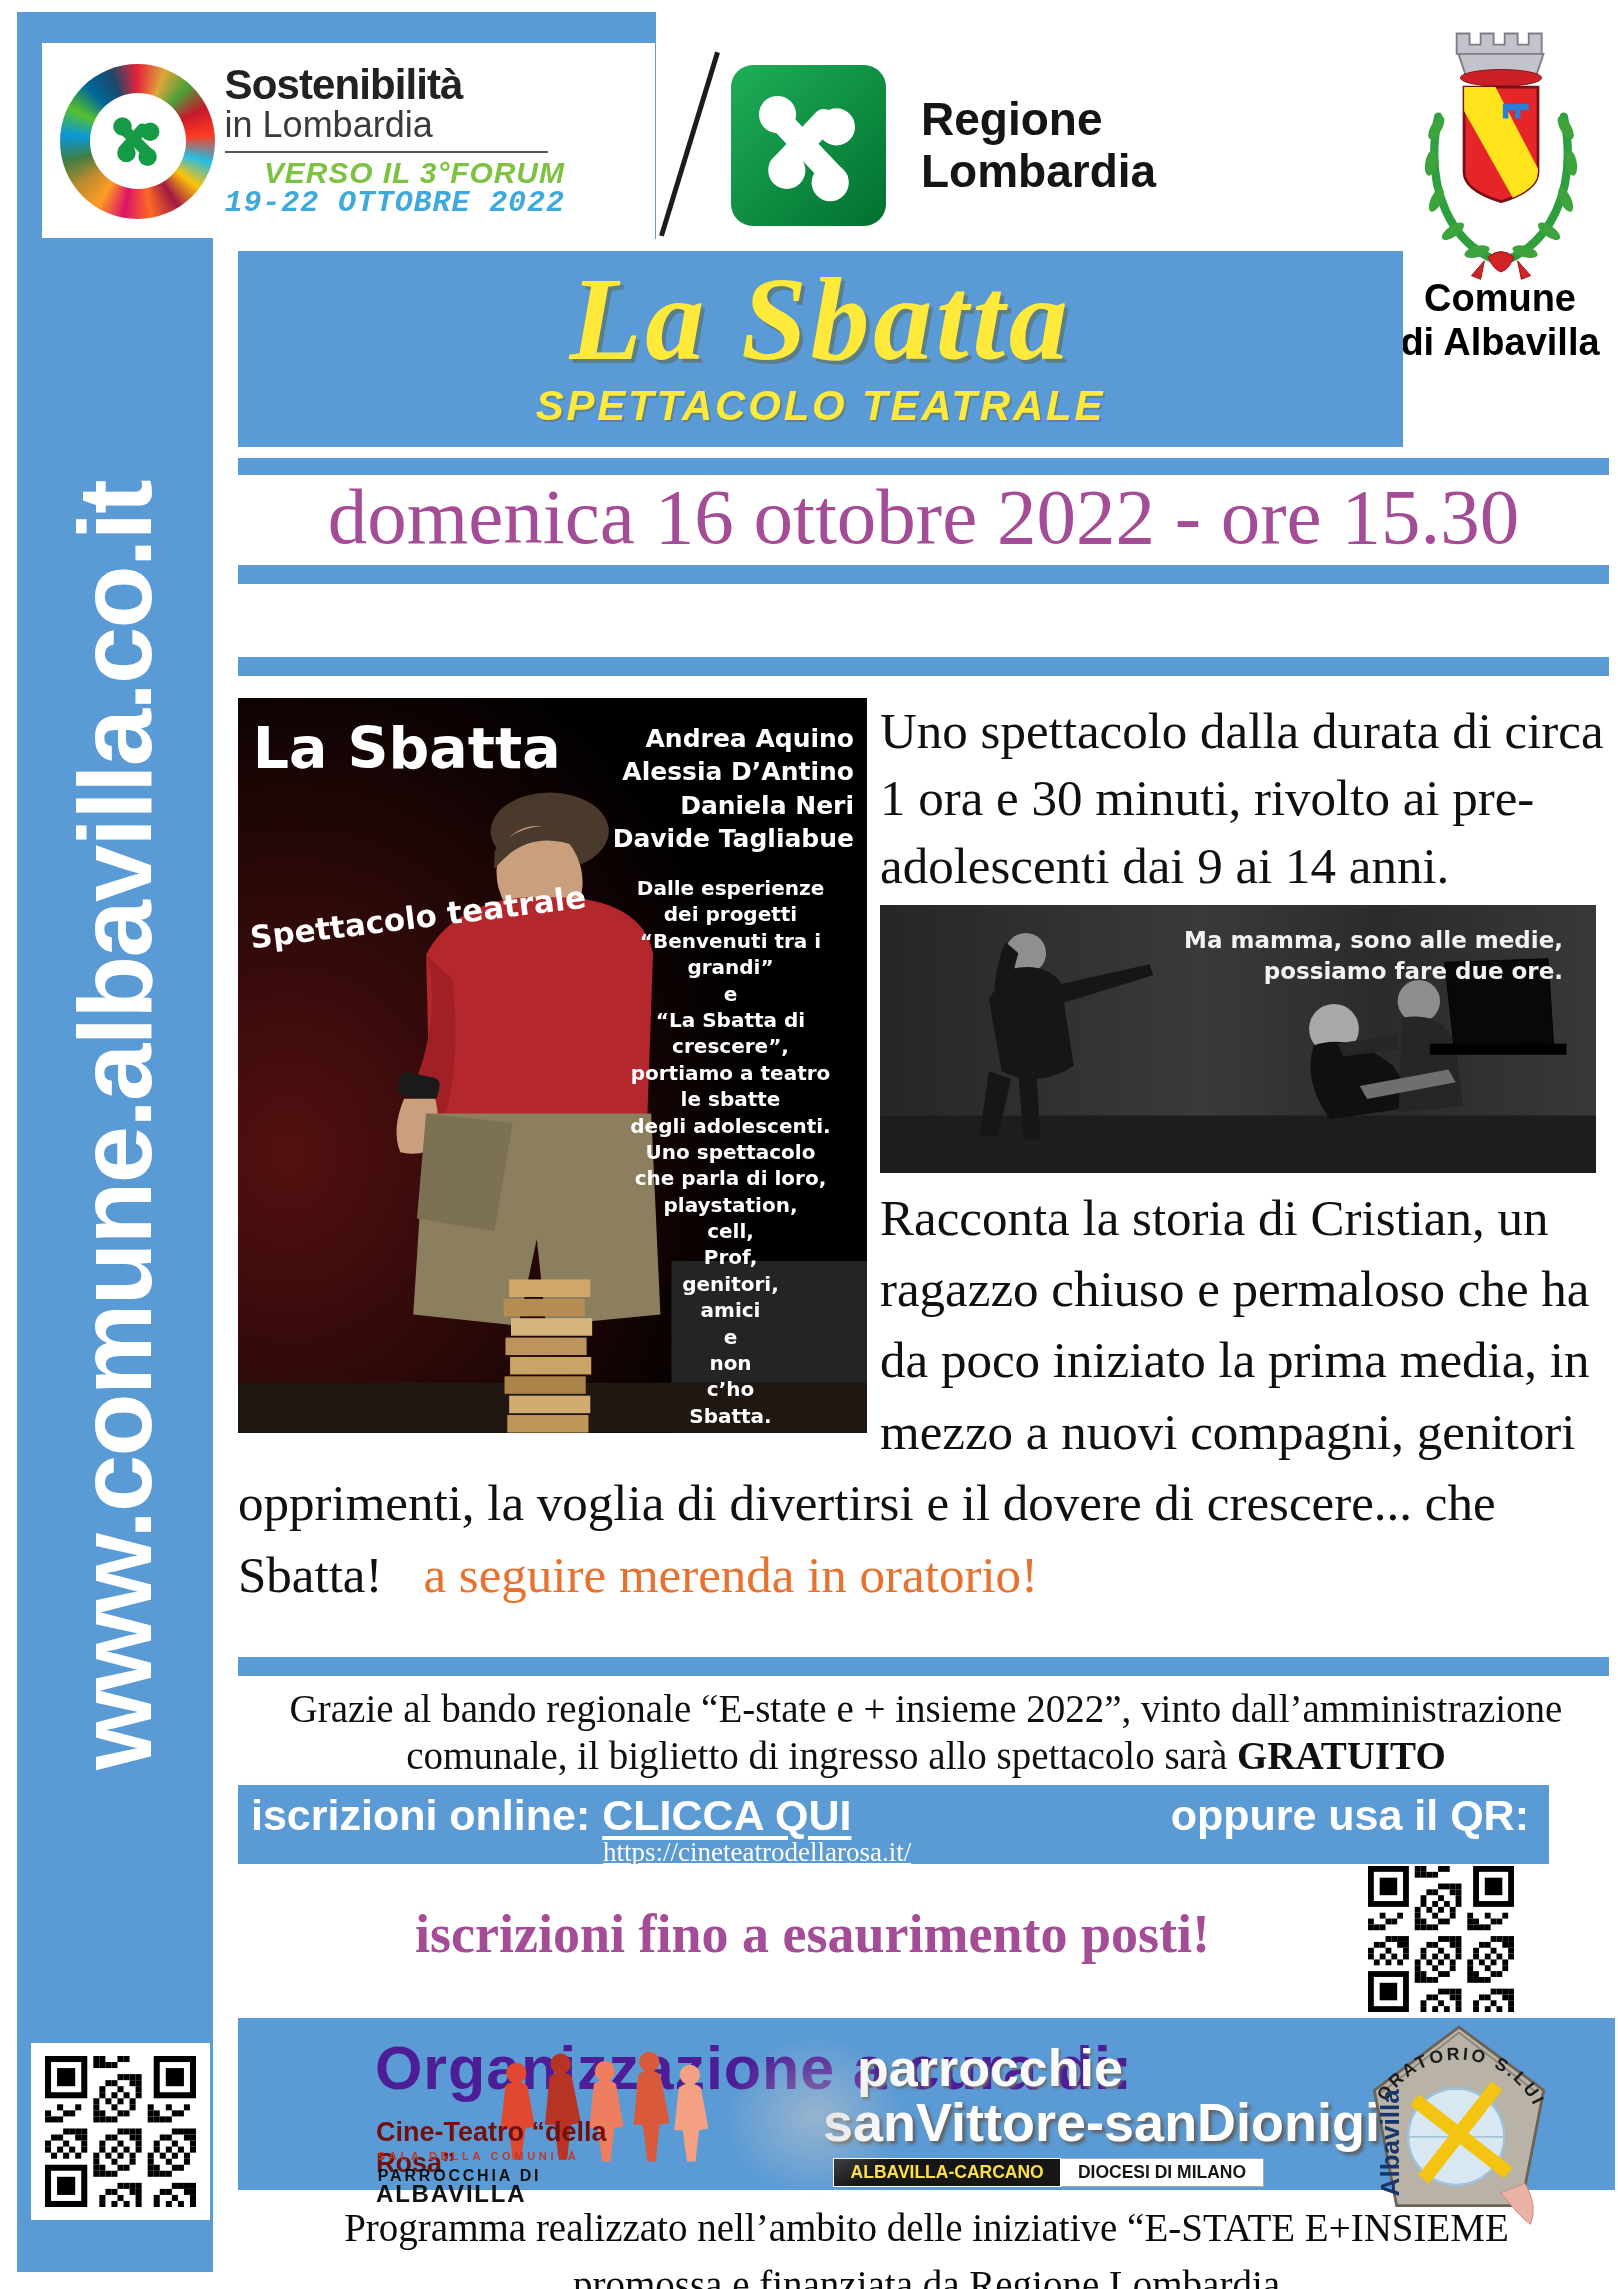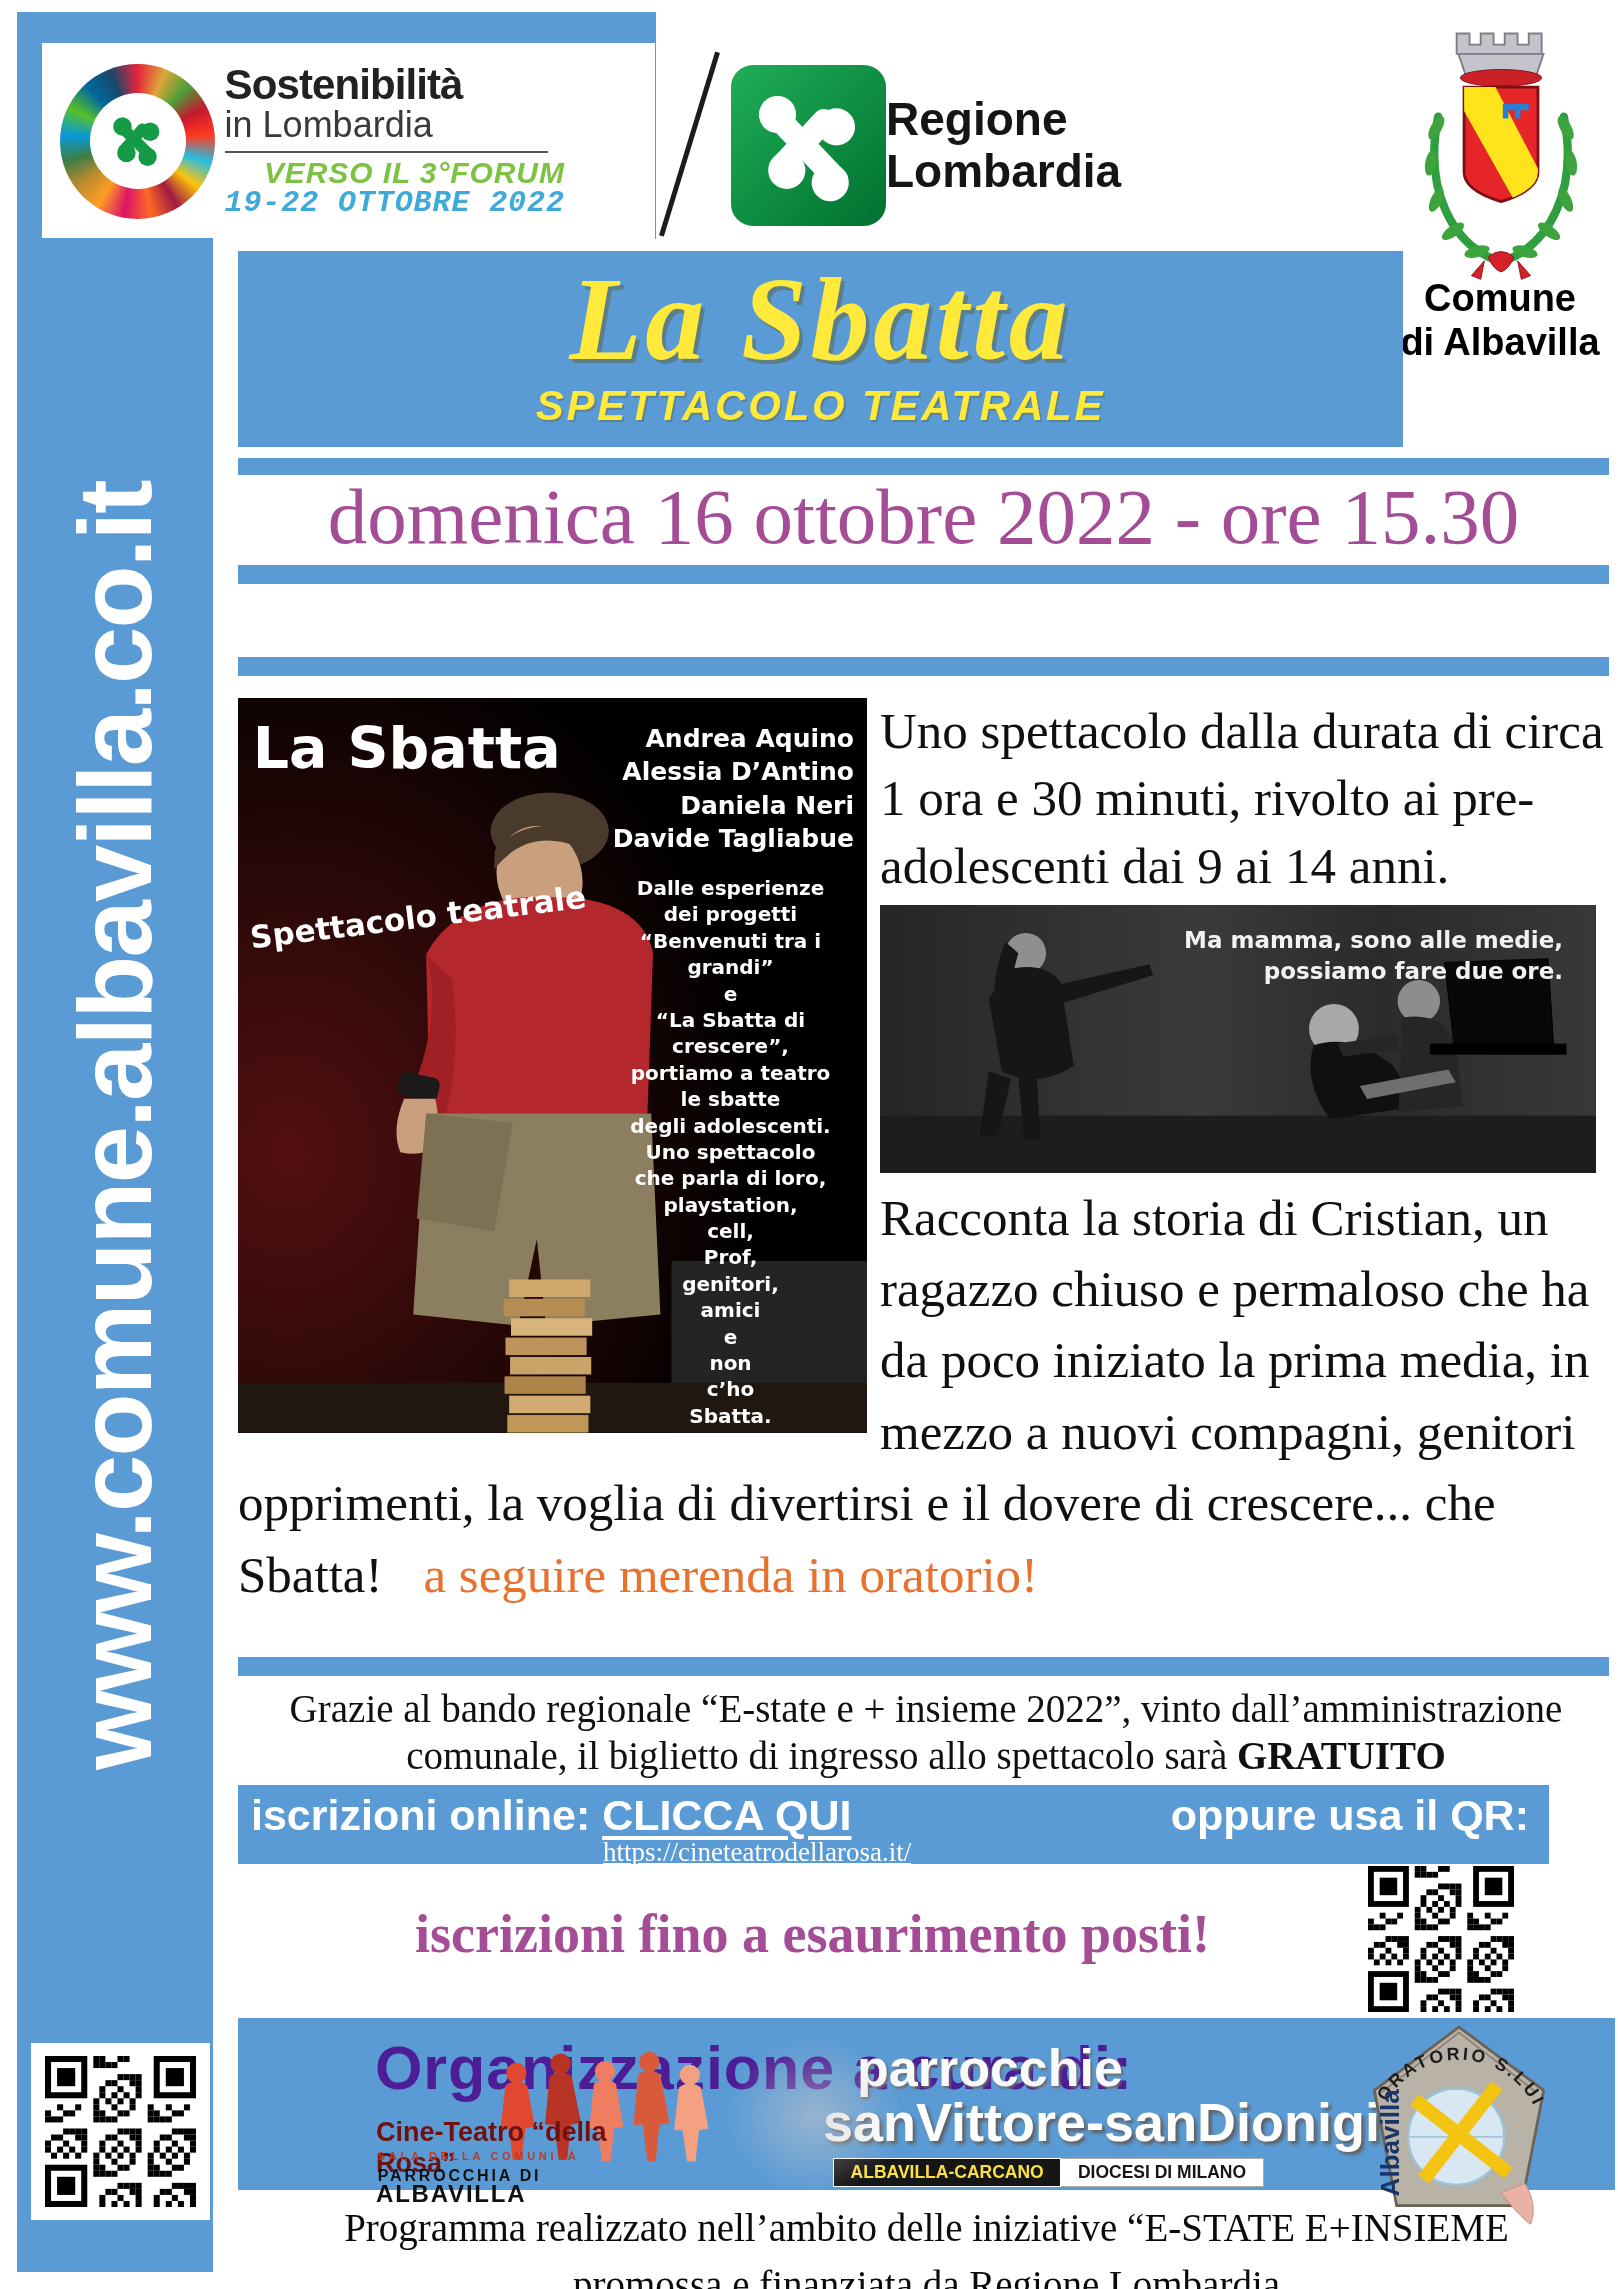--- a/index.html
+++ b/index.html
@@ -20,21 +20,21 @@
   #sdg-wheel svg{position:absolute;left:44px;top:44px;}
   .sust-col{line-height:1;}
   .sust-title{font-family:"Liberation Sans",sans-serif;font-weight:700;font-size:42px;color:#222;letter-spacing:-0.9px;}
   .sust-sub{font-family:"Liberation Sans",sans-serif;font-weight:400;font-size:36px;color:#3a3a3a;margin-top:1.8px;}
   .sust-rule{width:323px;border-top:2.8px solid #555;margin:7.4px 0 5.5px;}
   .sust-forum{font-family:"Liberation Sans",sans-serif;font-style:italic;font-weight:700;font-size:30px;color:#7dc242;letter-spacing:0.9px;text-align:right;}
   .sust-dates{font-family:Liberation Mono, monospace;font-style:italic;font-weight:700;font-size:30px;color:#3fa9d9;letter-spacing:0.9px;}
   #slash{left:687px;top:48px;width:4.6px;height:192px;background:#1c1c1c;transform:rotate(17deg);}
   #regione{left:731px;top:65px;display:flex;align-items:center;}
   #regione-mark{width:155px;height:161px;border-radius:22px;background:linear-gradient(135deg,#1fae58,#00702f);position:relative;flex:0 0 auto;}
-  #regione-name{font-family:"Liberation Sans",sans-serif;font-weight:700;font-size:46px;
+  #regione-name{margin-left:35px;font-family:"Liberation Sans",sans-serif;font-weight:700;font-size:46px;
                 line-height:1.12;color:#151515;white-space:pre-line;}
   #crest{left:1395px;top:14.8px;width:212px;height:268px;}
   #comune-name{left:1380px;top:277px;width:240px;text-align:center;font-family:"Liberation Sans",sans-serif;
                font-weight:700;font-size:38px;line-height:1.15;color:#000;white-space:pre-line;}
 
   
   #sidebar{left:16.6px;top:238px;width:196px;height:2034px;}
   #sidebar-url{position:absolute;left:-779px;top:823px;width:1754px;height:129px;text-align:center;
      transform:rotate(-90deg);font-family:"Liberation Sans",sans-serif;font-weight:700;
      font-size:103px;letter-spacing:-1.8px;color:#fff;line-height:129px;}

